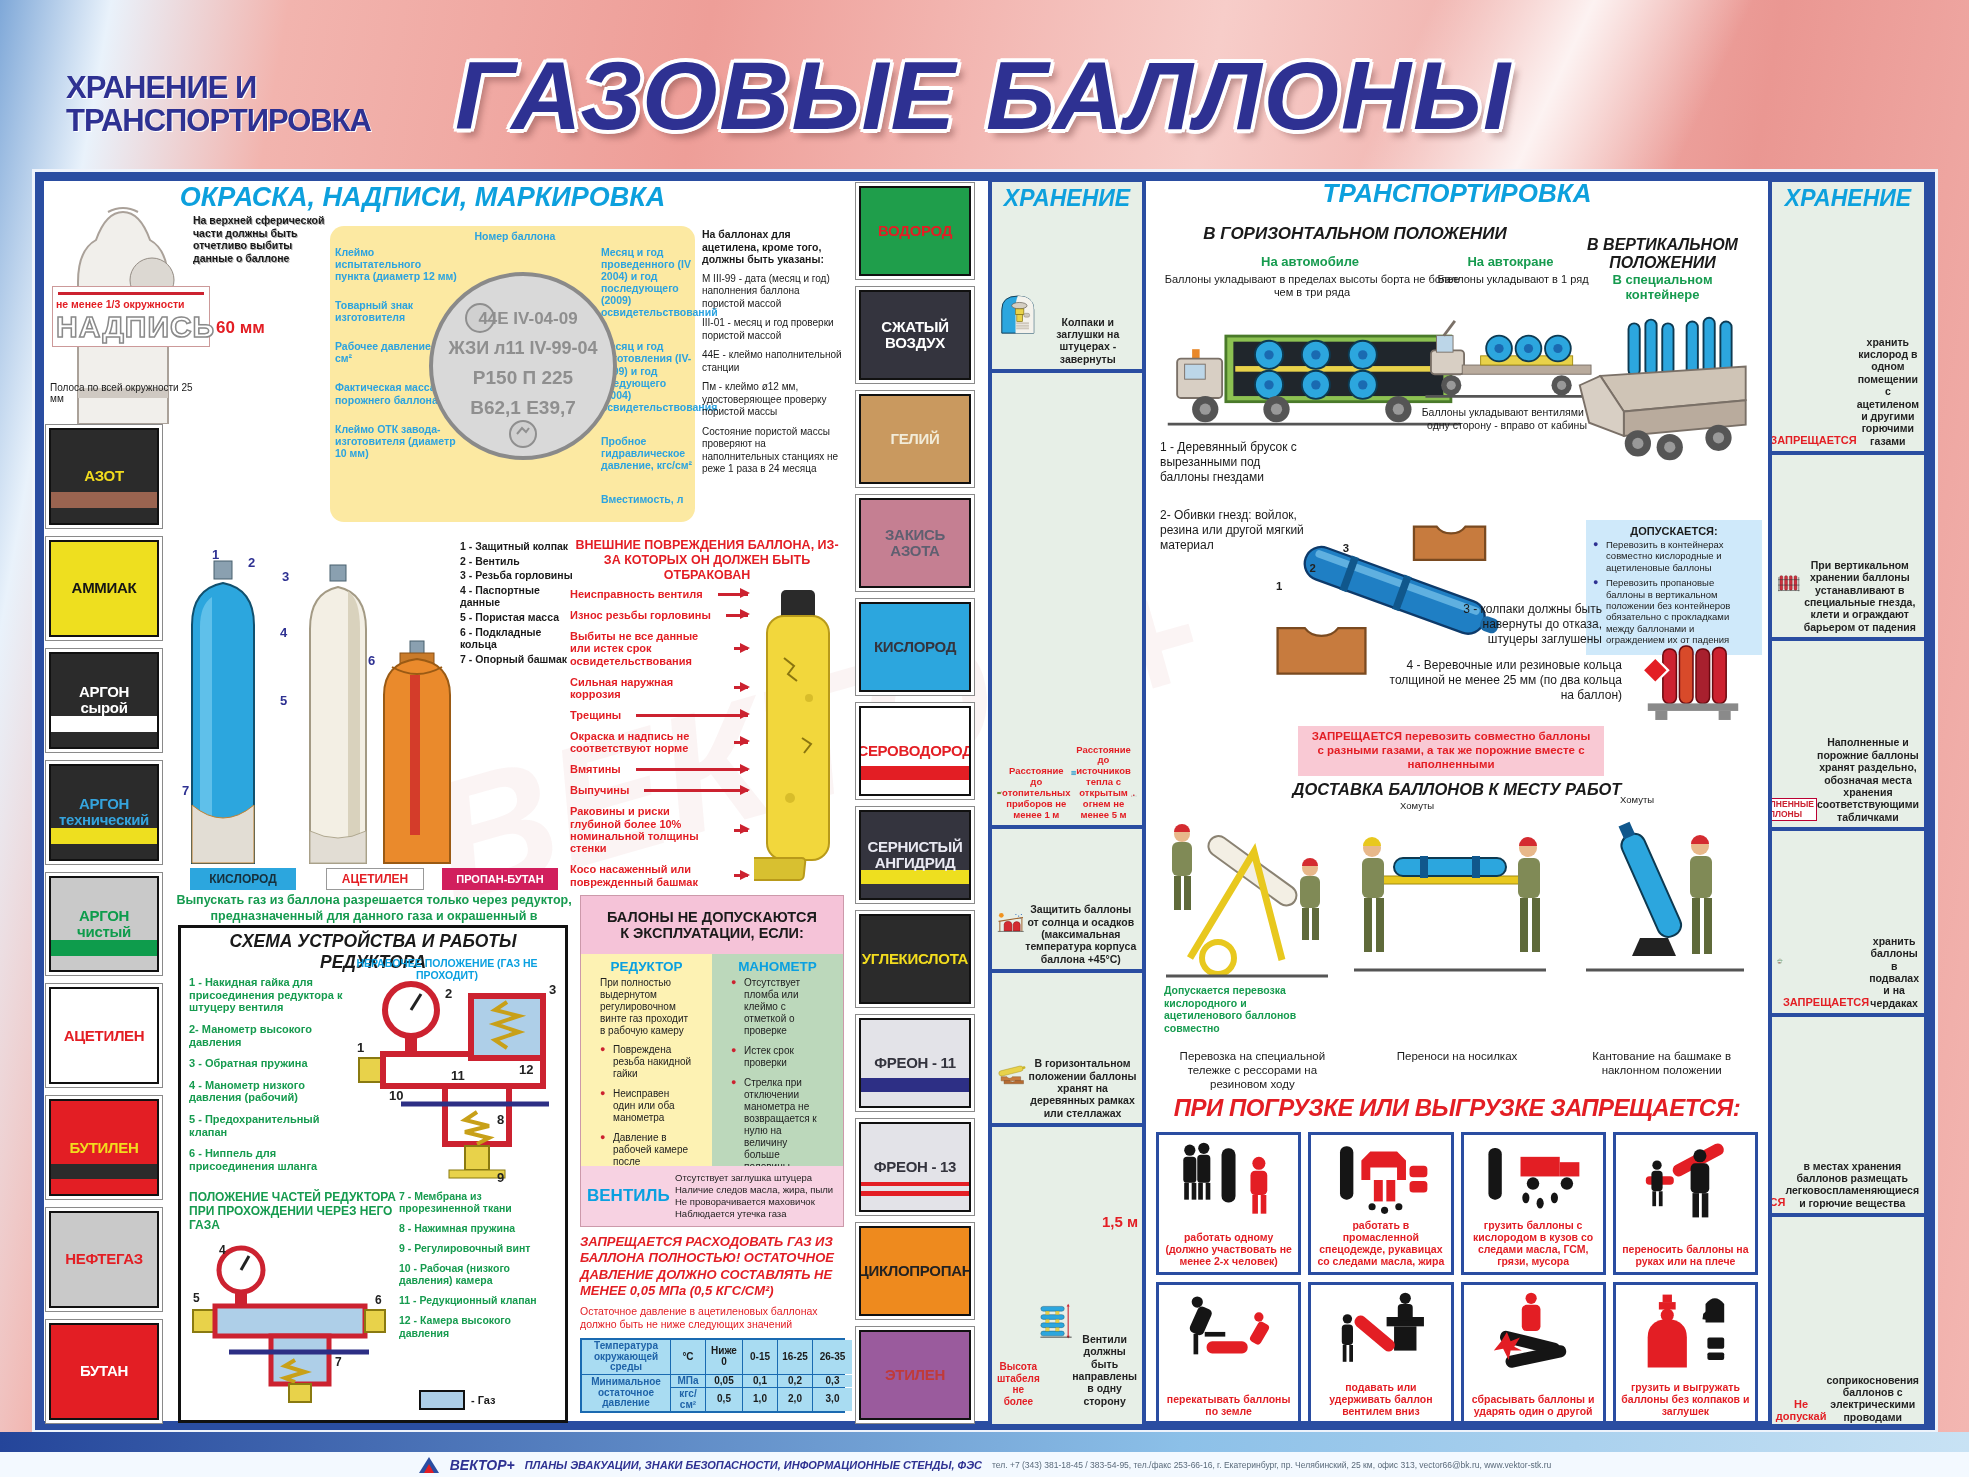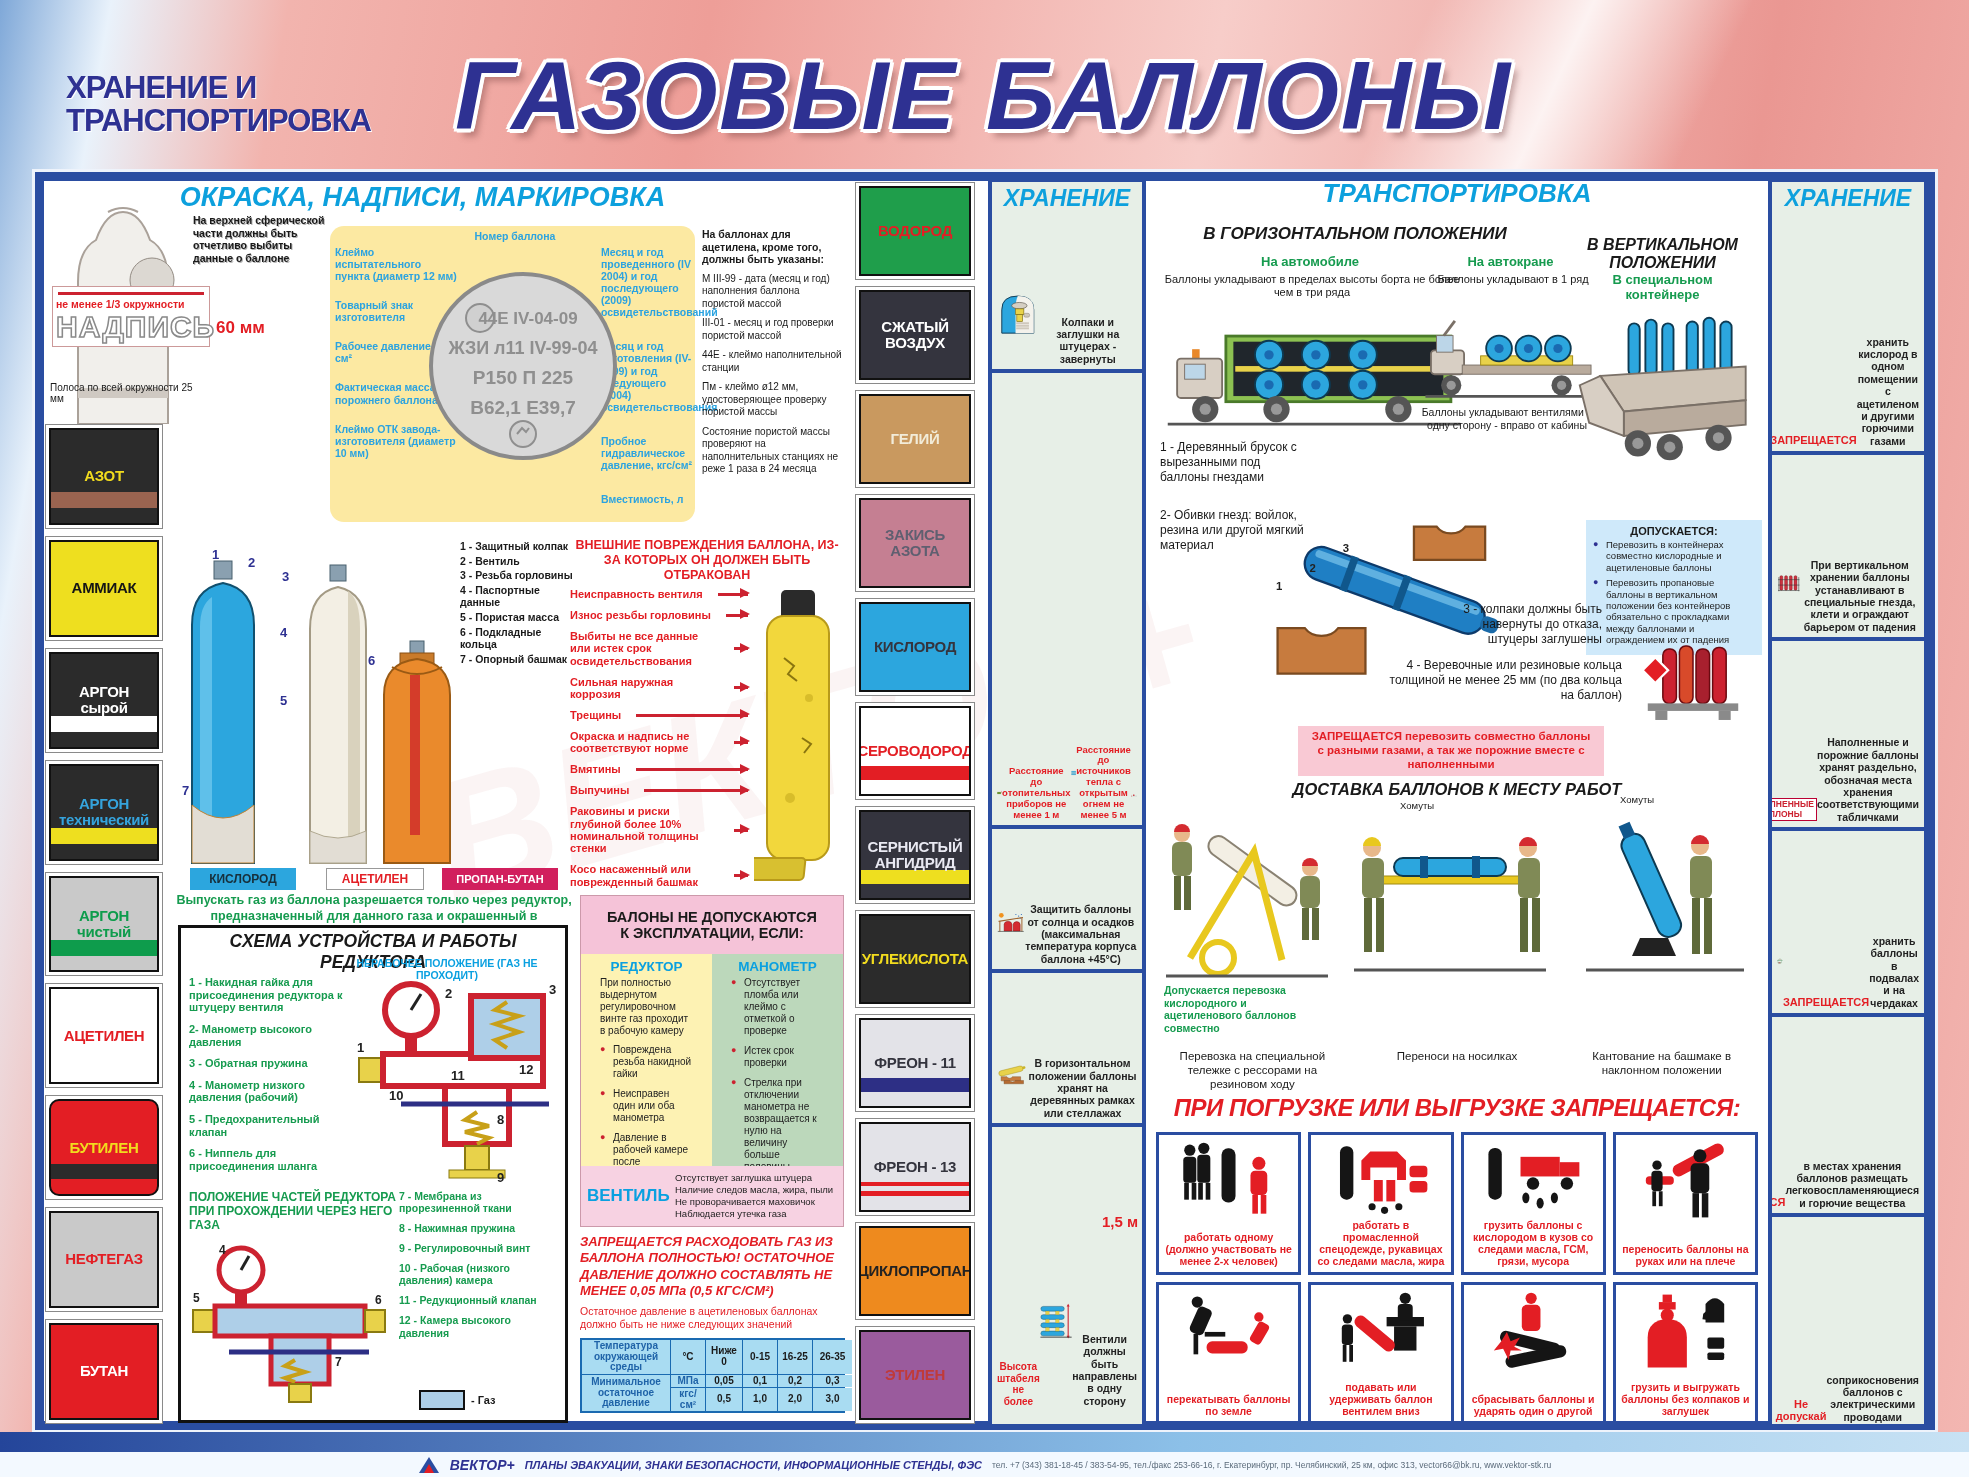--- a/index.html
+++ b/index.html
@@ -398,21 +398,21 @@
       </div>
 
       <div class="plate-w">
         <div class="plate" style="background: rgb(255, 255, 255); color: rgb(227, 30, 36);">
           <div class="plate-label"><span>АЦЕТИЛЕН</span><span style="display:block"></span></div>
           <div class="stripe"></div>
         </div>
       </div>
 
       <div class="plate-w">
-        <div class="plate" style="background: rgb(227, 30, 36); color: rgb(242, 220, 30); border-radius: 10px;">
+        <div class="plate" style="background: rgb(227, 30, 36); color: rgb(242, 220, 30);">
           <div class="plate-label"><span>БУТИЛЕН</span><span style="display:block"></span></div>
           <div class="stripe" style="background: rgb(43, 43, 43);"></div>
         </div>
       </div>
 
       <div class="plate-w">
         <div class="plate" style="background: rgb(201, 201, 201); color: rgb(227, 30, 36);">
           <div class="plate-label"><span>НЕФТЕГАЗ</span><span style="display:block"></span></div>
           <div class="stripe"></div>
         </div>

